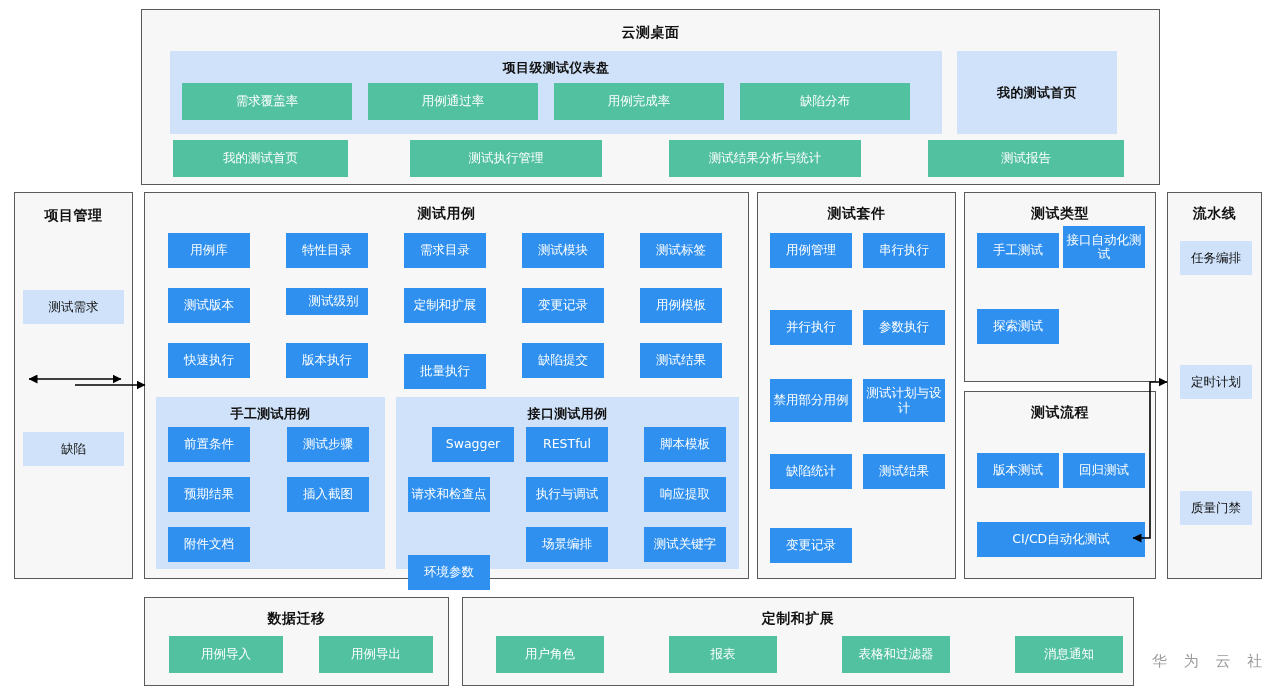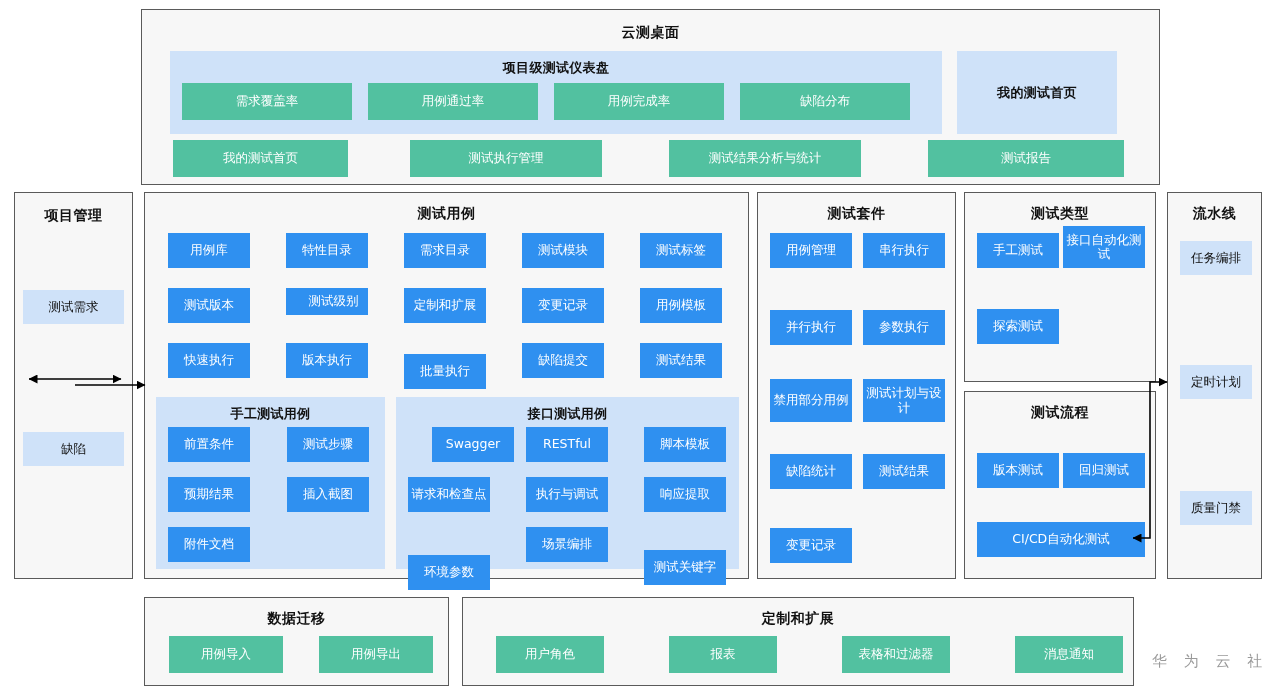--- a/index.html
+++ b/index.html
@@ -158,21 +158,21 @@
     <div class="subpanel" style="left:251px; top:204px; width:343px; height:172px;">
       <div class="subpanel-title" style="position:absolute; left:0; top:8px; width:100%;">接口测试用例</div>
       <div class="chip blue" style="left:12px; top:30px; width:82px; height:35px;margin-left:24px;">Swagger</div>
       <div class="chip blue" style="left:130px; top:30px; width:82px; height:35px;">RESTful</div>
       <div class="chip blue" style="left:248px; top:30px; width:82px; height:35px;">脚本模板</div>
       <div class="chip blue" style="left:12px; top:80px; width:82px; height:35px;">请求和检查点</div>
       <div class="chip blue" style="left:130px; top:80px; width:82px; height:35px;">执行与调试</div>
       <div class="chip blue" style="left:248px; top:80px; width:82px; height:35px;">响应提取</div>
       <div class="chip blue" style="left:12px; top:130px; width:82px; height:35px;margin-top:28px;">环境参数</div>
       <div class="chip blue" style="left:130px; top:130px; width:82px; height:35px;">场景编排</div>
-      <div class="chip blue" style="left:248px; top:130px; width:82px; height:35px;margin-top:23px;">测试关键字</div>
+      <div class="chip blue" style="left:248px; top:130px; width:82px; height:35px;">测试关键字</div>
     </div>
   </div>
 
   <div class="panel" style="left:757px; top:192px; width:199px; height:387px;">
     <div class="panel-title" style="position:absolute; left:0; top:12px; width:100%;">测试套件</div>
     <div class="chip blue" style="left:12px; top:40px; width:82px; height:35px;">用例管理</div>
     <div class="chip blue" style="left:105px; top:40px; width:82px; height:35px;">串行执行</div>
     <div class="chip blue" style="left:12px; top:117px; width:82px; height:35px;">并行执行</div>
     <div class="chip blue" style="left:105px; top:117px; width:82px; height:35px;">参数执行</div>
     <div class="chip blue" style="left:12px; top:186px; width:82px; height:43px;">禁用部分用例</div>

